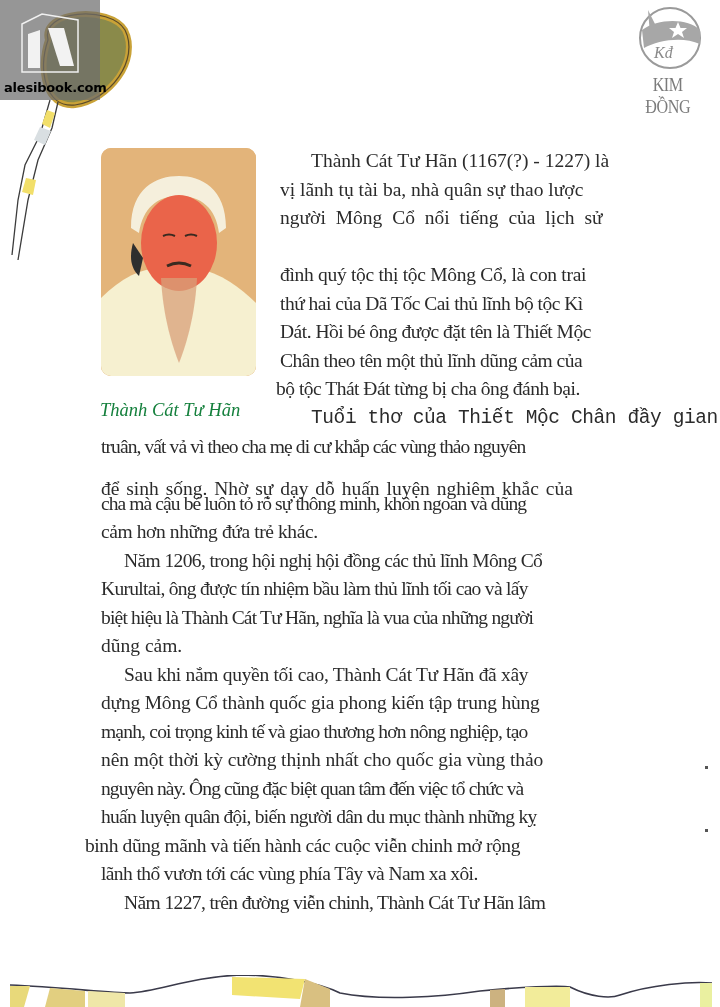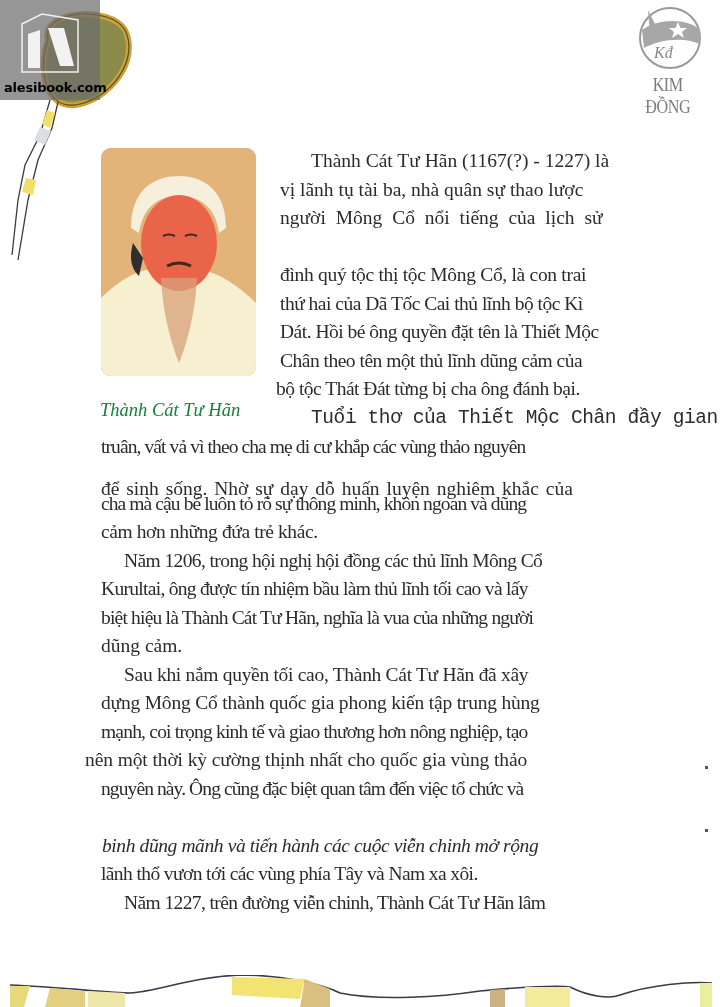--- a/index.html
+++ b/index.html
@@ -97,41 +97,42 @@
       <path d="M32 95 C 28 110, 30 120, 38 128 L 42 110 Z" fill="#2e2e2e"></path>
     </svg>
   </div>
   <div class="caption">Thành Cát Tư Hãn</div>
 
   <div class="line" style="left:311px;top:149px;width:385px;">Thành Cát Tư Hãn (1167(?) - 1227) là</div>
   <div class="line" style="left:280px;top:178px;">vị lãnh tụ tài ba, nhà quân sự thao lược</div>
   <div class="line" style="left:280px;top:206px;word-spacing:5px;">người Mông Cổ nổi tiếng của lịch sử</div>
   <div class="line" style="left:280px;top:263px;letter-spacing:-0.3px;">đình quý tộc thị tộc Mông Cổ, là con trai</div>
   <div class="line" style="left:280px;top:292px;letter-spacing:-0.5px;">thứ hai của Dã Tốc Cai thủ lĩnh bộ tộc Kì</div>
-  <div class="line" style="left:280px;top:320px;letter-spacing:-0.5px;">Dát. Hồi bé ông quyền đặt tên là Thiết Mộc</div>
+  <div class="line" style="left:280px;top:320px;letter-spacing:-0.5px;">Dát. Hồi bé ông được đặt tên là Thiết Mộc</div>
   <div class="line" style="left:280px;top:349px;letter-spacing:-0.5px;">Chân theo tên một thủ lĩnh dũng cảm của</div>
   <div class="line" style="left:276px;top:377px;letter-spacing:-0.5px;">bộ tộc Thát Đát từng bị cha ông đánh bại.</div>
   <div class="line" style="left:311px;top:406px;letter-spacing:-0.4px;font-family:Liberation Mono, monospace;">Tuổi thơ của Thiết Mộc Chân đầy gian</div>
 
   <div class="line" style="left:101px;top:435px;letter-spacing:-0.9px;">truân, vất vả vì theo cha mẹ di cư khắp các vùng thảo nguyên</div>
   <div class="line" style="left:101px;top:463px;word-spacing:2px;margin-top:14px;">để sinh sống. Nhờ sự dạy dỗ huấn luyện nghiêm khắc của</div>
   <div class="line" style="left:101px;top:492px;letter-spacing:-0.9px;">cha mà cậu bé luôn tỏ rõ sự thông minh, khôn ngoan và dũng</div>
   <div class="line" style="left:101px;top:520px;letter-spacing:-0.4px;">cảm hơn những đứa trẻ khác.</div>
 
   <div class="line" style="left:124px;top:549px;letter-spacing:-0.6px;">Năm 1206, trong hội nghị hội đồng các thủ lĩnh Mông Cổ</div>
   <div class="line" style="left:101px;top:577px;letter-spacing:-0.7px;">Kurultai, ông được tín nhiệm bầu làm thủ lĩnh tối cao và lấy</div>
   <div class="line" style="left:101px;top:606px;letter-spacing:-0.8px;">biệt hiệu là Thành Cát Tư Hãn, nghĩa là vua của những người</div>
   <div class="line" style="left:101px;top:634px;">dũng cảm.</div>
 
   <div class="line" style="left:124px;top:663px;letter-spacing:-0.3px;">Sau khi nắm quyền tối cao, Thành Cát Tư Hãn đã xây</div>
   <div class="line" style="left:101px;top:691px;letter-spacing:-0.2px;">dựng Mông Cổ thành quốc gia phong kiến tập trung hùng</div>
   <div class="line" style="left:101px;top:720px;letter-spacing:-0.8px;">mạnh, coi trọng kinh tế và giao thương hơn nông nghiệp, tạo</div>
-  <div class="line" style="left:85px;top:748px;letter-spacing:-0.1px;">nên một thời kỳ cường thịnh nhất cho quốc gia vùng  thảo</div>
+  <div class="line" style="left:101px;top:748px;letter-spacing:-0.1px;">nên một thời kỳ cường thịnh nhất cho quốc gia vùng  thảo</div>
   <div class="line" style="left:101px;top:777px;letter-spacing:-0.9px;">nguyên này. Ông cũng đặc biệt quan tâm đến việc tổ chức và</div>
-  <div class="line" style="left:102px;top:834px;letter-spacing:-0.4px;font-style:italic;">binh dũng mãnh và tiến hành các cuộc viễn chinh mở rộng</div>
+  <div class="line" style="left:101px;top:805px;letter-spacing:-0.7px;">huấn luyện quân đội, biến người dân du mục thành những kỵ</div>
+  <div class="line" style="left:85px;top:834px;letter-spacing:-0.4px;">binh dũng mãnh và tiến hành các cuộc viễn chinh mở rộng</div>
   <div class="line" style="left:101px;top:862px;letter-spacing:-0.6px;">lãnh thổ vươn tới các vùng phía Tây và Nam xa xôi.</div>
   <div class="line" style="left:124px;top:891px;letter-spacing:-0.6px;">Năm 1227, trên đường viễn chinh, Thành Cát Tư Hãn lâm</div>
 
   <div class="speck" style="left:705px;top:766px;"></div>
   <div class="speck" style="left:705px;top:829px;"></div>
 
   <svg class="deco-bottom" viewBox="0 0 720 32">
     <path d="M10 10 C 60 12, 110 18, 130 18 C 160 16, 190 2, 240 0 C 280 0, 320 8, 340 18 C 380 26, 440 22, 480 16 C 520 12, 560 10, 570 12 C 590 22, 610 24, 620 20 C 650 10, 690 6, 712 8 L 712 32 L 10 32 Z" fill="#ffffff"></path>
     <path d="M10 10 C 60 12, 110 18, 130 18 C 160 16, 190 2, 240 0 C 280 0, 320 8, 340 18 C 380 26, 440 22, 480 16 C 520 12, 560 10, 570 12 C 590 22, 610 24, 620 20 C 650 10, 690 6, 712 8" fill="none" stroke="#3a3a4a" stroke-width="1.6"></path>
     <path d="M10 11 L 30 11 L 24 32 L 10 32 Z" fill="#e8d97a"></path>

